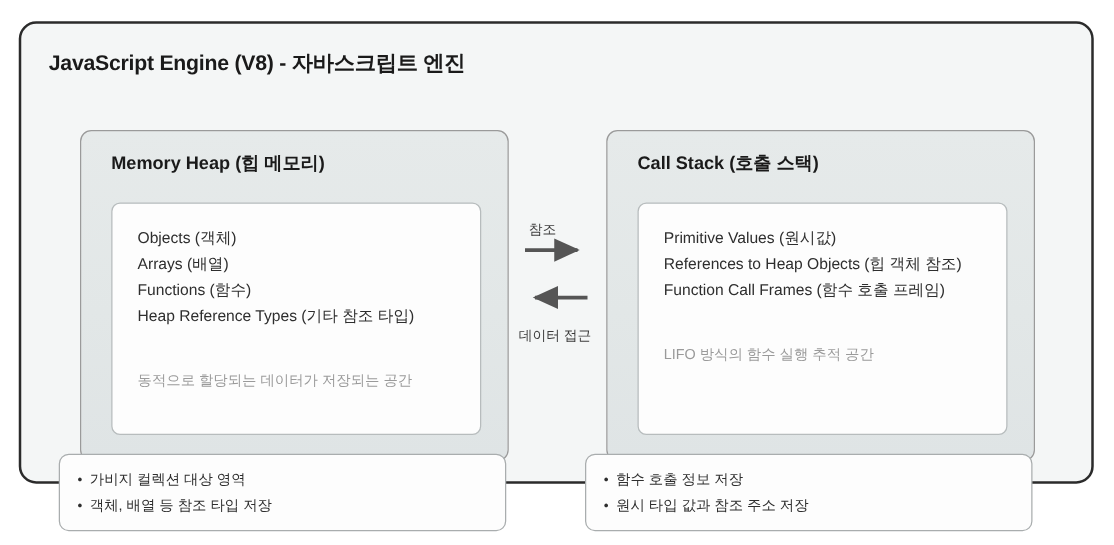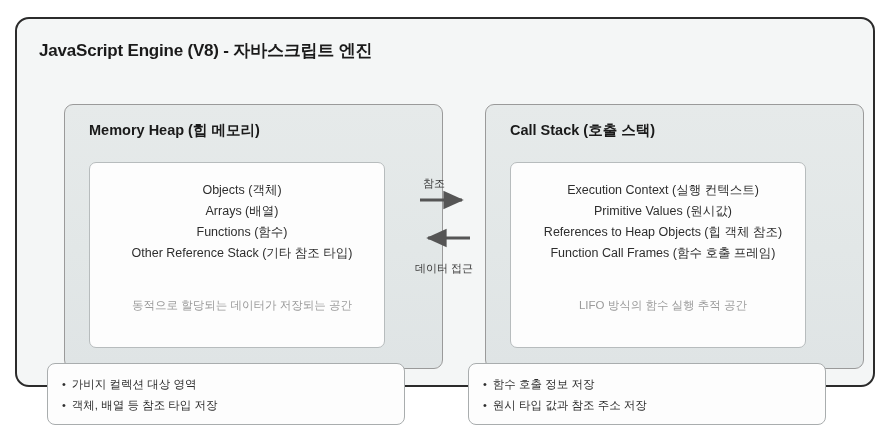--- a/index.html
+++ b/index.html
@@ -19,39 +19,38 @@
   .engine-box {
     position: absolute;
     left: 15px;
     top: 17px;
     width: 860px;
     height: 370px;
     box-sizing: border-box;
     background: #f4f6f6;
     border: 2px solid #2b2b2b;
     border-radius: 14px;
-    text-align: center;
   }
 
   .engine-title {
     position: absolute;
     left: 22px;
     top: 20px;
     font-size: 17px;
     font-weight: bold;
     color: #1a1a1a;
     letter-spacing: -0.2px;
     white-space: nowrap;
   }
 
   
   .panel {
     position: absolute;
     top: 85px;
-    width: 379px;
+    width: 343px;
     height: 265px;
     box-sizing: border-box;
     background: linear-gradient(to bottom, #e6eaea 0%, #e2e7e7 55%, #dfe4e5 100%);
     border: 1px solid #9a9a9a;
     border-radius: 9px;
   }
   .panel-heap  { left: 47px; }
   .panel-stack { left: 468px; }
 
   .panel-title {
@@ -155,32 +154,31 @@
   <div class="engine-title">JavaScript Engine (V8) - 자바스크립트 엔진</div>
 
   <div class="panel panel-heap">
     <div class="panel-title">Memory Heap (힙 메모리)</div>
 
     <div class="inner-card">
       <div class="item-list">
         <div class="item-row">Objects (객체)</div>
         <div class="item-row">Arrays (배열)</div>
         <div class="item-row">Functions (함수)</div>
-        <div class="item-row">Other Reference Stack (기타 참조 타입)</div>
+        <div class="item-row">Heap Reference Types (기타 참조 타입)</div>
         <div class="note-line">동적으로 할당되는 데이터가 저장되는 공간</div>
       </div>
     </div>
   </div>
 
   <div class="panel panel-stack">
     <div class="panel-title">Call Stack (호출 스택)</div>
 
     <div class="inner-card">
       <div class="item-list">
-        <div class="item-row">Execution Context (실행 컨텍스트)</div>
         <div class="item-row">Primitive Values (원시값)</div>
         <div class="item-row">References to Heap Objects (힙 객체 참조)</div>
         <div class="item-row">Function Call Frames (함수 호출 프레임)</div>
         <div class="note-line">LIFO 방식의 함수 실행 추적 공간</div>
       </div>
     </div>
   </div>
 
 </div>
 

